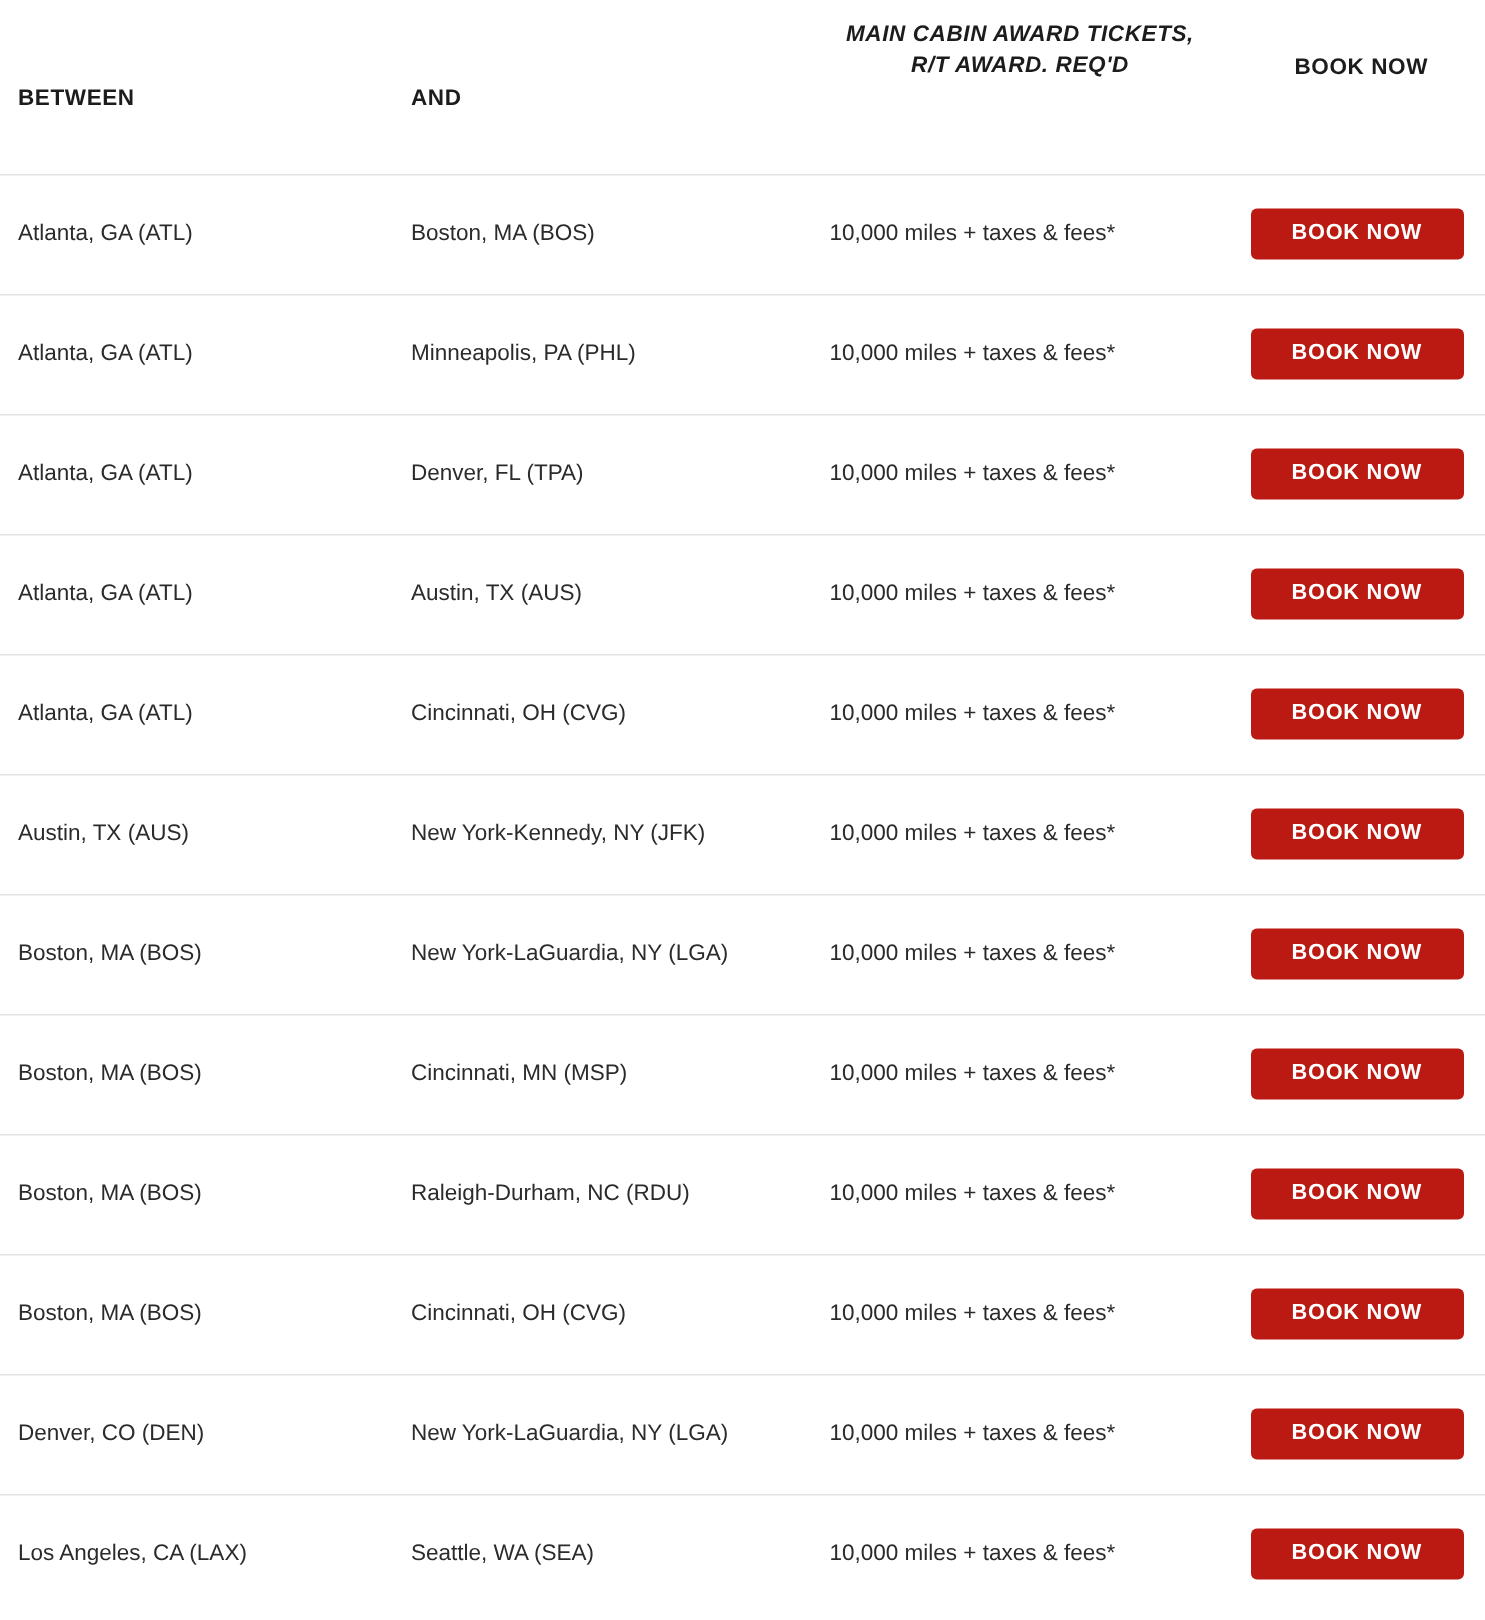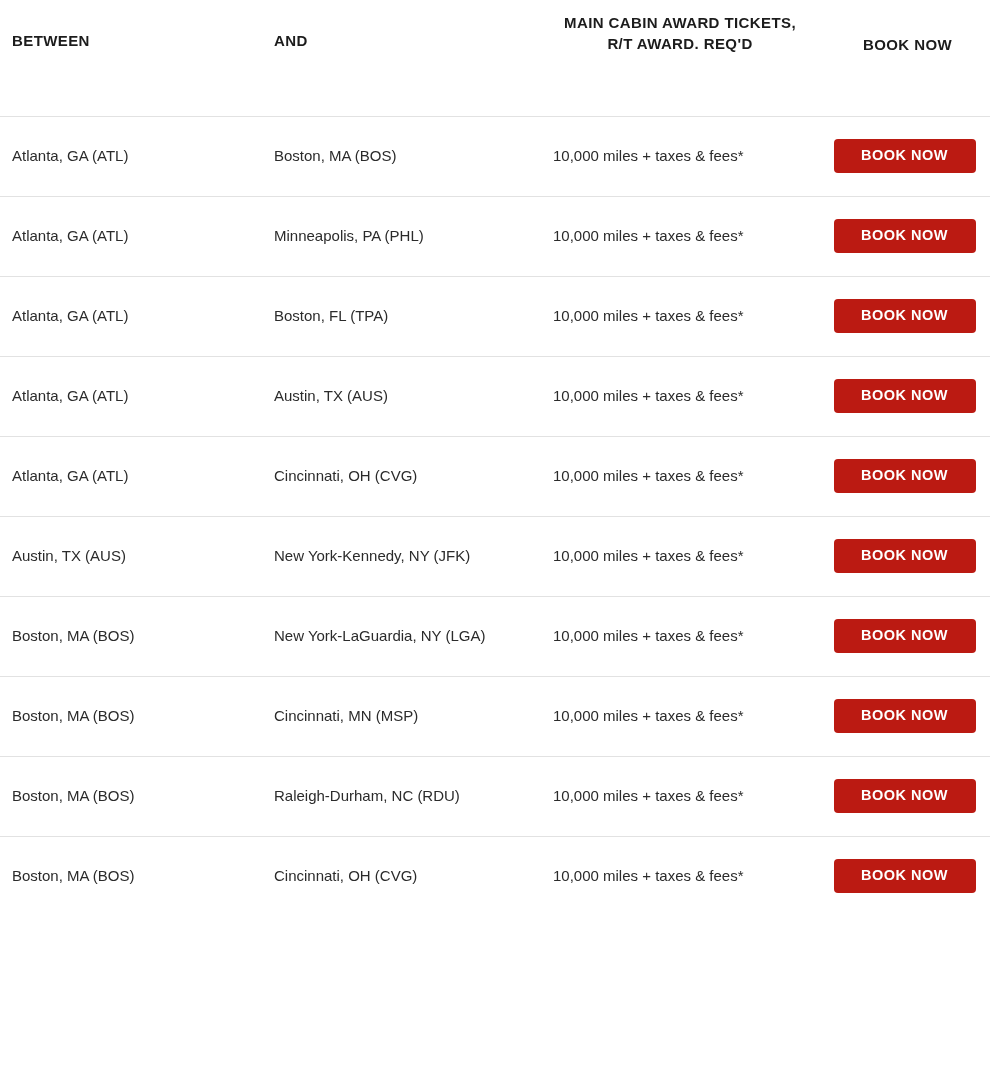--- a/index.html
+++ b/index.html
@@ -30,21 +30,21 @@
     letter-spacing: 0.4px;
     color: #1c1c1c;
     padding: 0 0 0 0;
     vertical-align: top;
     border: 0;
     background: #ffffff;
   }
   thead th.th-between,
   thead th.th-and {
     text-align: left;
-    padding-top: 32px;
+    padding-top: 57px;
     padding-left: 12px;
   }
   thead th.th-and { padding-left: 14px; }
   thead th.th-miles {
     text-align: center;
     padding-top: 12px;
     line-height: 1.42;
   }
   thead th.th-book {
     text-align: center;
@@ -79,21 +79,21 @@
     letter-spacing: 0.5px;
     border: 0;
     border-radius: 4px;
     padding: 9px 0 10px 0;
     width: 142px;
     text-align: center;
     cursor: pointer;
     line-height: 1.05;
   }
 
-  .nowrap-pair { display: block; }
+  .nowrap-pair { display: block; font-style: italic; }
 </style>
 </head>
 <body>
 
 <table class="award-table">
   <colgroup>
     <col class="c-between">
     <col class="c-and">
     <col class="c-miles">
     <col class="c-book">
@@ -117,21 +117,21 @@
         <td class="td-book"><button class="book-btn" style="background: rgb(187, 26, 18);">BOOK NOW</button></td>
       </tr>
       <tr style="border-top-color: rgb(226, 226, 226);">
         <td class="td-between">Atlanta, GA (ATL)</td>
         <td class="td-and">Minneapolis, PA (PHL)</td>
         <td class="td-miles">10,000 miles + taxes &amp; fees*</td>
         <td class="td-book"><button class="book-btn" style="background: rgb(187, 26, 18);">BOOK NOW</button></td>
       </tr>
       <tr style="border-top-color: rgb(226, 226, 226);">
         <td class="td-between">Atlanta, GA (ATL)</td>
-        <td class="td-and">Boston, FL (TPA)</td>
+        <td class="td-and">Denver, FL (TPA)</td>
         <td class="td-miles">10,000 miles + taxes &amp; fees*</td>
         <td class="td-book"><button class="book-btn" style="background: rgb(187, 26, 18);">BOOK NOW</button></td>
       </tr>
       <tr style="border-top-color: rgb(226, 226, 226);">
         <td class="td-between">Atlanta, GA (ATL)</td>
         <td class="td-and">Austin, TX (AUS)</td>
         <td class="td-miles">10,000 miles + taxes &amp; fees*</td>
         <td class="td-book"><button class="book-btn" style="background: rgb(187, 26, 18);">BOOK NOW</button></td>
       </tr>
       <tr style="border-top-color: rgb(226, 226, 226);">
@@ -163,14 +163,26 @@
         <td class="td-and">Raleigh-Durham, NC (RDU)</td>
         <td class="td-miles">10,000 miles + taxes &amp; fees*</td>
         <td class="td-book"><button class="book-btn" style="background: rgb(187, 26, 18);">BOOK NOW</button></td>
       </tr>
       <tr style="border-top-color: rgb(226, 226, 226);">
         <td class="td-between">Boston, MA (BOS)</td>
         <td class="td-and">Cincinnati, OH (CVG)</td>
         <td class="td-miles">10,000 miles + taxes &amp; fees*</td>
         <td class="td-book"><button class="book-btn" style="background: rgb(187, 26, 18);">BOOK NOW</button></td>
       </tr>
+      <tr style="border-top-color: rgb(226, 226, 226);">
+        <td class="td-between">Denver, CO (DEN)</td>
+        <td class="td-and">New York-LaGuardia, NY (LGA)</td>
+        <td class="td-miles">10,000 miles + taxes &amp; fees*</td>
+        <td class="td-book"><button class="book-btn" style="background: rgb(187, 26, 18);">BOOK NOW</button></td>
+      </tr>
+      <tr style="border-top-color: rgb(226, 226, 226);">
+        <td class="td-between">Los Angeles, CA (LAX)</td>
+        <td class="td-and">Seattle, WA (SEA)</td>
+        <td class="td-miles">10,000 miles + taxes &amp; fees*</td>
+        <td class="td-book"><button class="book-btn" style="background: rgb(187, 26, 18);">BOOK NOW</button></td>
+      </tr>
     </tbody>
 </table>
 
 </body></html>

